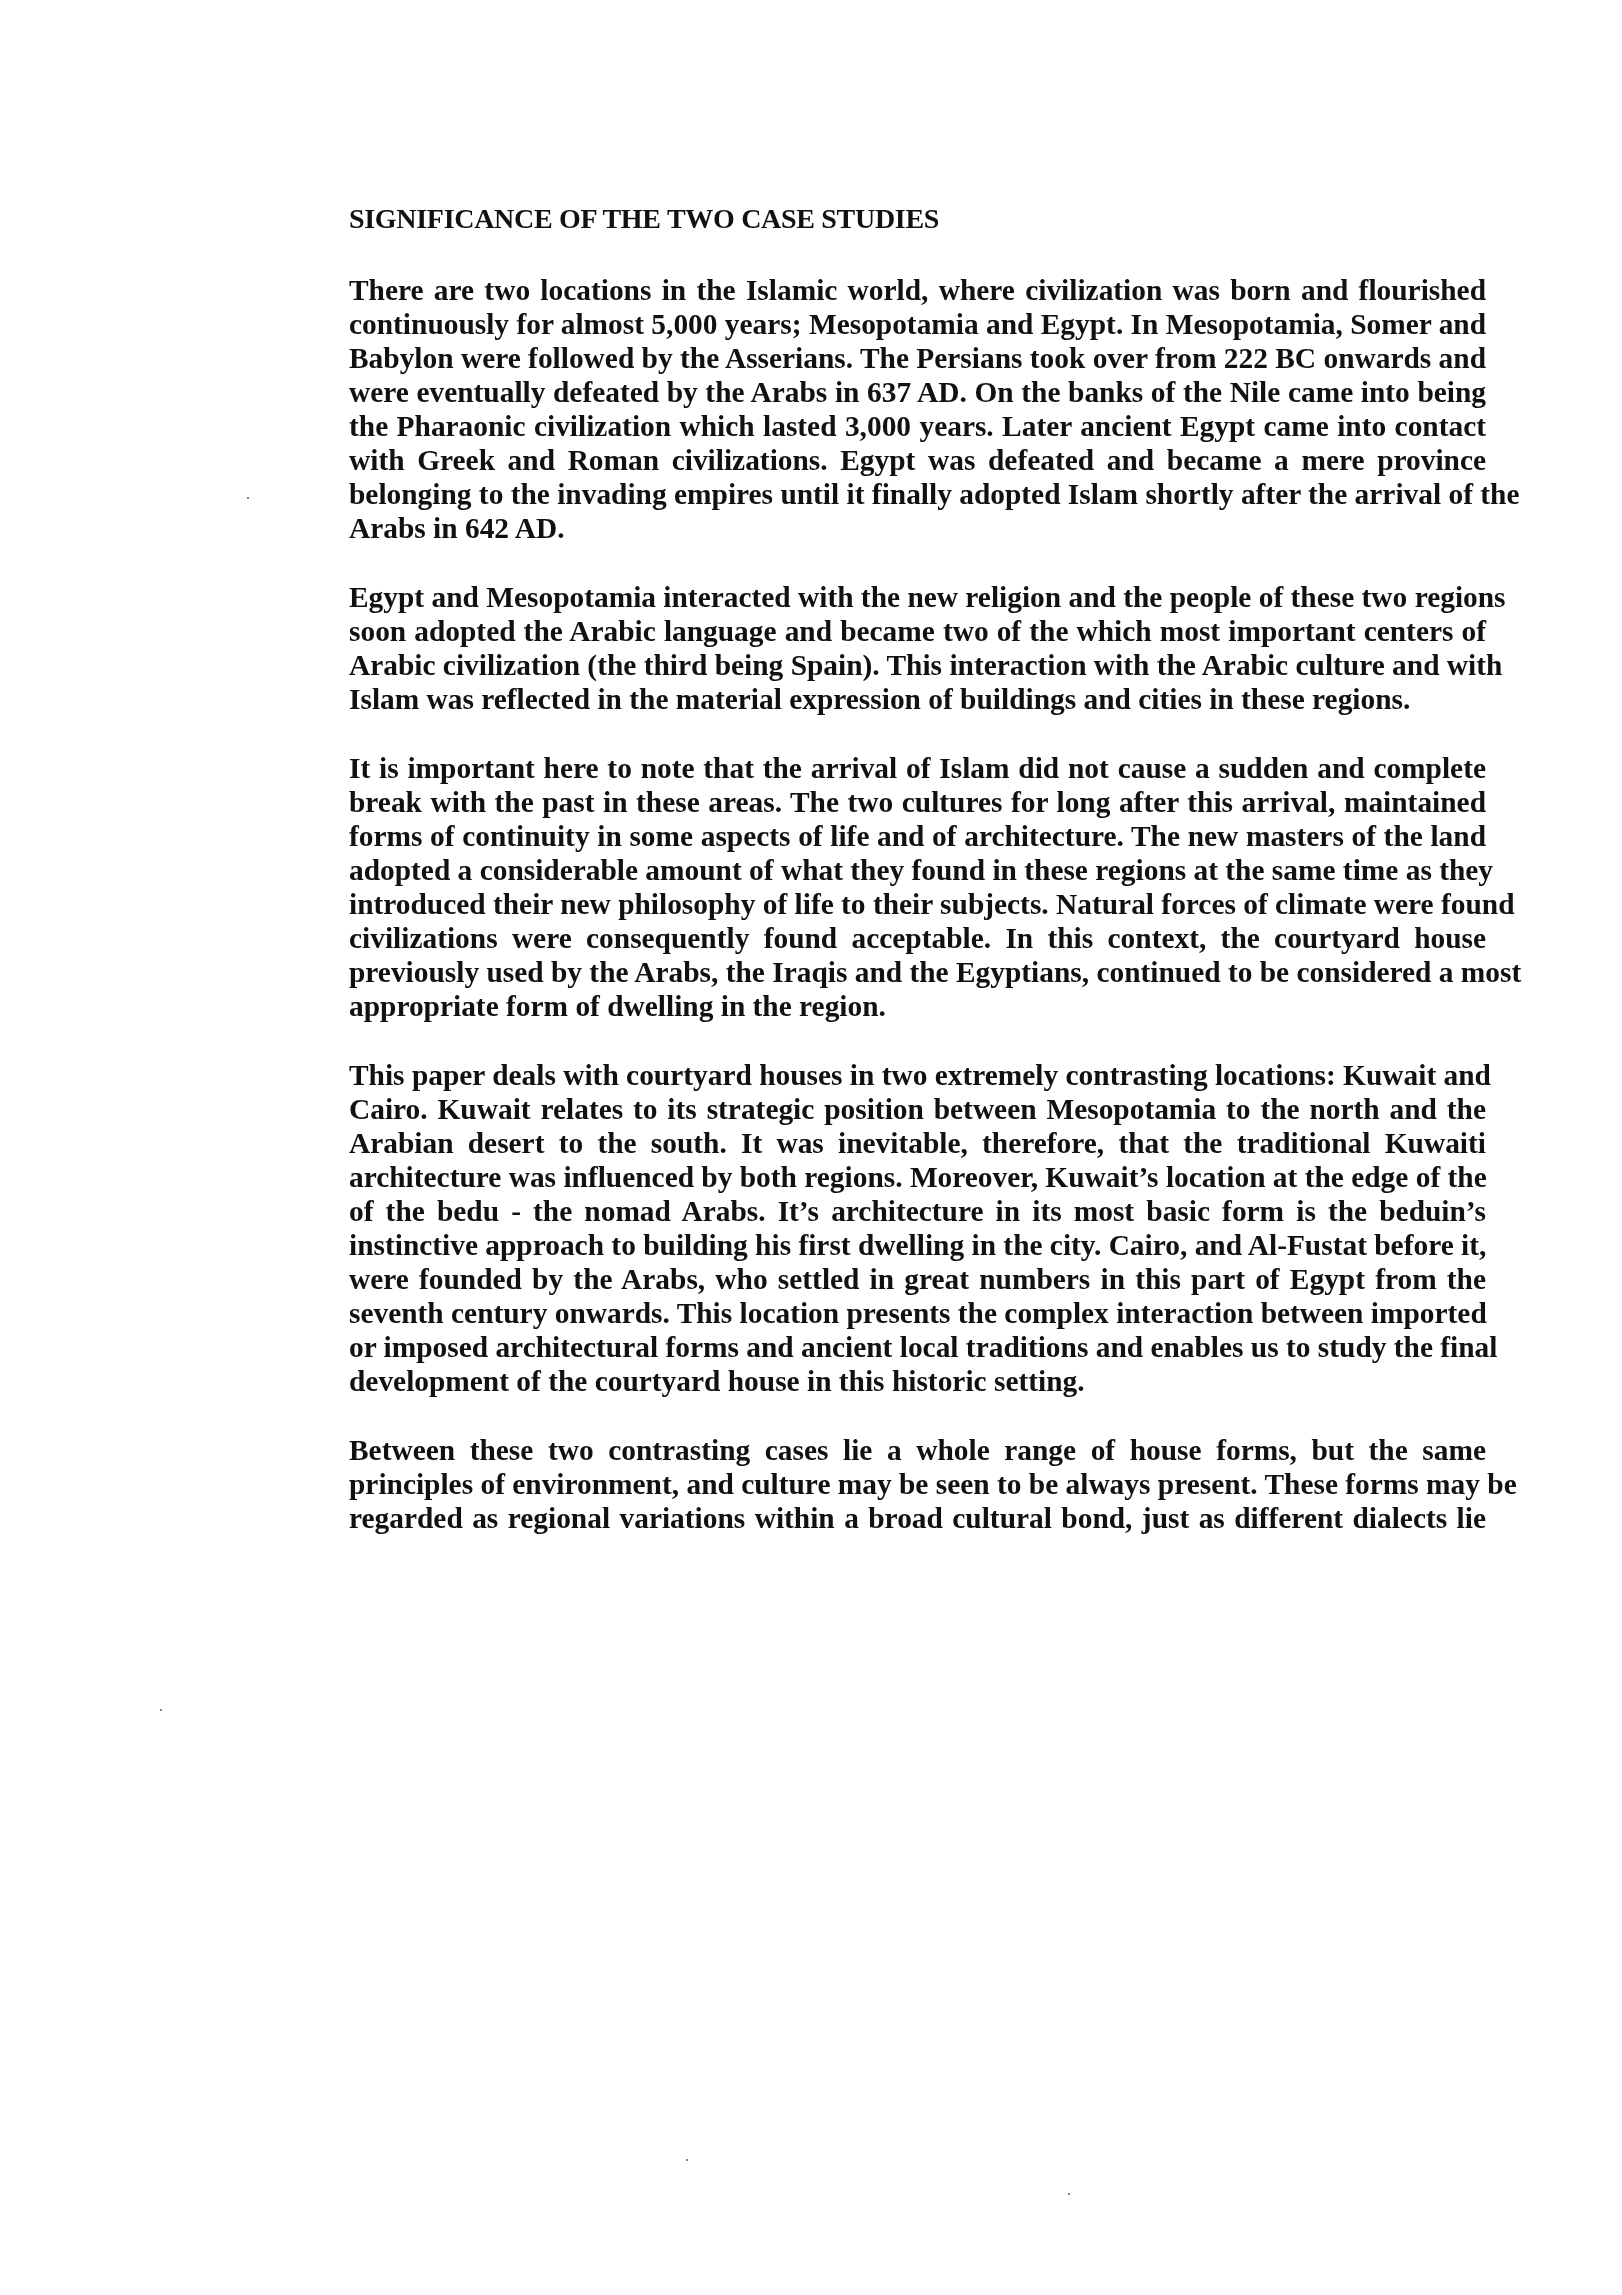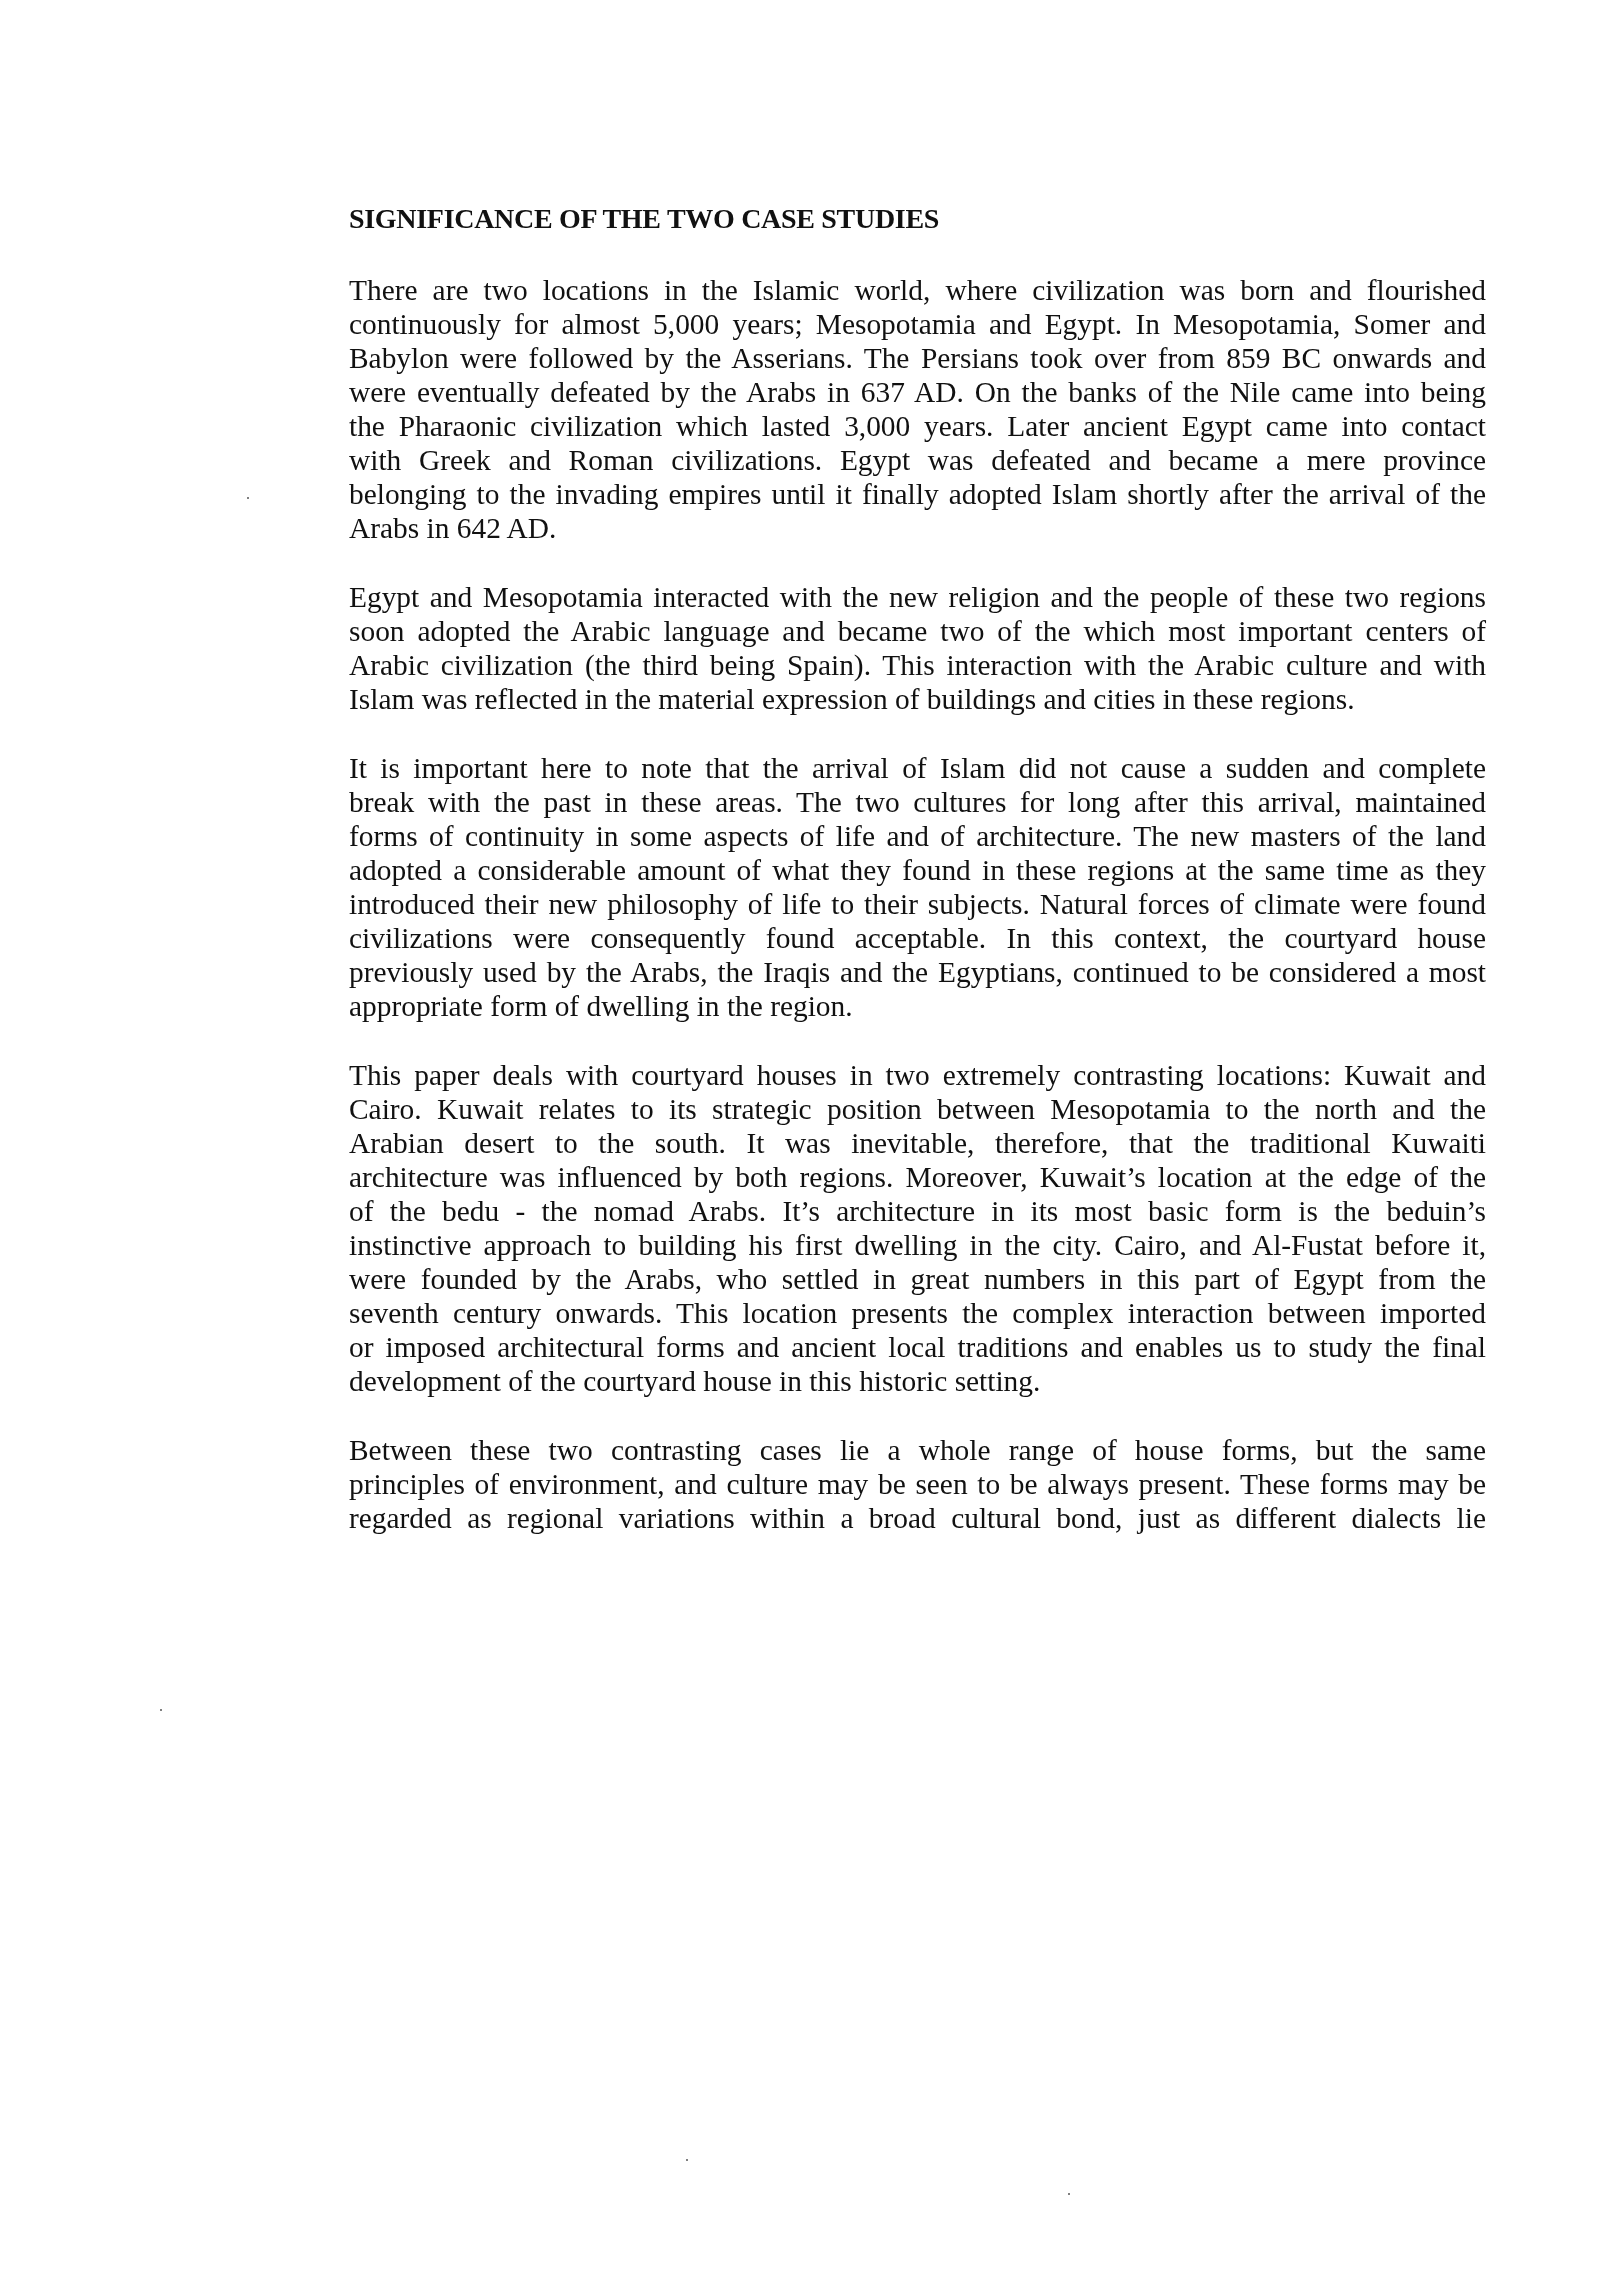--- a/index.html
+++ b/index.html
@@ -28,20 +28,21 @@
       line-height: 34px;
       letter-spacing: -0.3px;
       margin: 0 0 37px 0;
       transform-origin: left top;
       white-space: nowrap;
     }
     .para {
       margin: 0 0 35px 0;
       font-size: 29.4px;
       line-height: 34px;
+      font-weight: bold;
     }
     .line {
       display: block;
       text-align: justify;
       text-align-last: justify;
       white-space: nowrap;
       overflow: visible;
     }
     .line.last {
       text-align: right;
@@ -57,21 +58,21 @@
   </style>
 </head>
 <body>
 
 <div class="page">
   <div class="heading">SIGNIFICANCE OF THE TWO CASE STUDIES</div>
 
   <div class="para">
     <span class="line">There are two locations in the Islamic world, where civilization was born and flourished</span>
     <span class="line">continuously for almost 5,000 years; Mesopotamia and Egypt. In Mesopotamia, Somer and</span>
-    <span class="line">Babylon were followed by the Asserians. The Persians took over from 859 BC onwards and</span>
+    <span class="line">Babylon were followed by the Asserians. The Persians took over from 222 BC onwards and</span>
     <span class="line">were eventually defeated by the Arabs in 637 AD. On the banks of the Nile came into being</span>
     <span class="line">the Pharaonic civilization which lasted 3,000 years. Later ancient Egypt came into contact</span>
     <span class="line">with Greek and Roman civilizations. Egypt was defeated and became a mere province</span>
     <span class="line">belonging to the invading empires until it finally adopted Islam shortly after the arrival of the</span>
     <span class="line last">Arabs in 642 AD.</span>
   </div>
 
   <div class="para">
     <span class="line">Egypt and Mesopotamia interacted with the new religion and the people of these two regions</span>
     <span class="line">soon adopted the Arabic language and became two of the which most important centers of</span>

